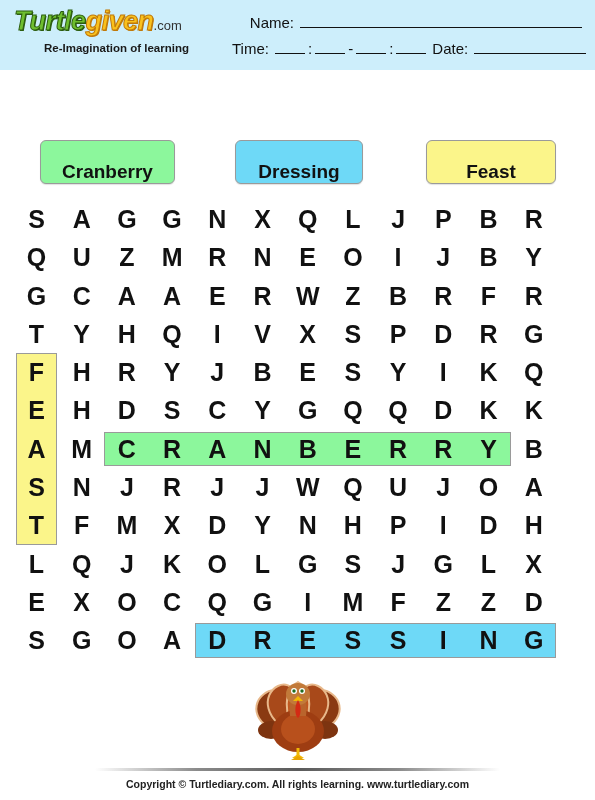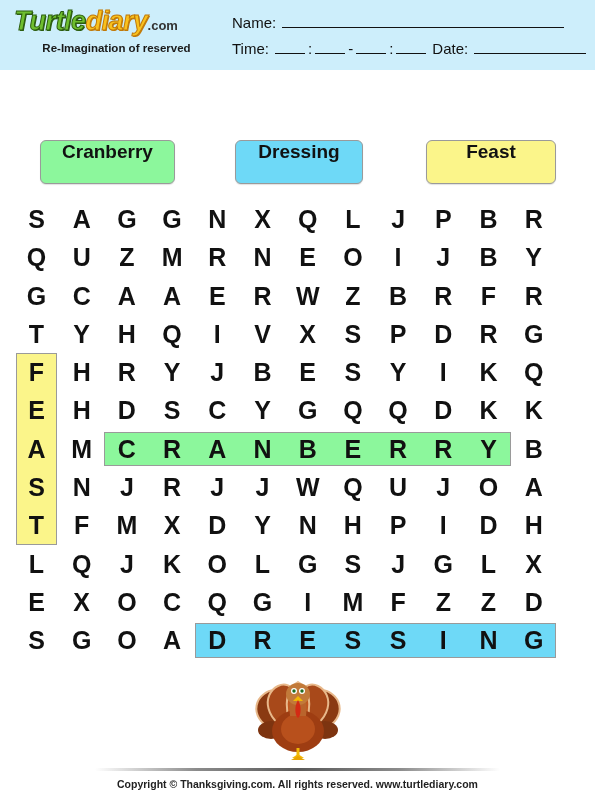--- a/index.html
+++ b/index.html
@@ -45,21 +45,21 @@
   }
   .logo-diary {
     color: #f9c11c;
     -webkit-text-stroke: 1px #c07a0a;
     text-shadow: 1px 1px 0 #c07a0a;
   }
   .logo-com {
     color: #333333;
     font-size: 13px;
     font-style: normal;
-    font-weight: bold;
+    font-weight: normal;
     -webkit-text-stroke: 0;
     text-shadow: none;
     letter-spacing: 0;
   }
   .brand-tagline {
     margin-top: 1px;
     font-size: 11.5px;
     font-weight: bold;
     color: #1a1a1a;
     text-align: center;
@@ -68,20 +68,21 @@
   .form-fields {
     position: absolute;
     left: 232px; top: 10px;
     width: 350px;
     color: #111;
   }
   .form-row {
     font-size: 15px;
     line-height: 26px;
     white-space: nowrap;
+    text-align: right;
   }
   .rule {
     display: inline-block;
     border-bottom: 1.5px solid #111;
     vertical-align: baseline;
     height: 13px;
   }
   .rule-name  { width: 282px; }
   .rule-short { width: 30px; }
   .rule-date  { width: 112px; }
@@ -117,21 +118,21 @@
     position: absolute;
     top: 0;
     height: 44px;
     border: 1px solid #9a9a9a;
     border-radius: 6px;
     box-sizing: border-box;
     font-size: 19px;
     font-weight: bold;
     color: #111;
     display: flex;
-    align-items: flex-start;
+    align-items: flex-end;
     justify-content: center;
     box-shadow: 0 1px 1px rgba(0,0,0,0.12);
   }
   .chip-0 { left: 12px;  width: 135px; }
   .chip-1 { left: 207px; width: 128px; }
   .chip-2 { left: 398px; width: 130px; }
 
   
   .grid {
     position: absolute;
@@ -190,22 +191,22 @@
     font-weight: bold;
     color: #222;
   }
 </style>
 </head>
 <body>
 
 <div class="header-band">
 
   <div class="brand">
-    <div class="brand-logo"><span class="logo-turtle">Turtle</span><span class="logo-diary">diary</span><span class="logo-com">.com</span></div>
-    <div class="brand-tagline">Re-Imagination of reserved</div>
+    <div class="brand-logo"><span class="logo-turtle">Turtle</span><span class="logo-diary">given</span><span class="logo-com">.com</span></div>
+    <div class="brand-tagline">Re-Imagination of learning</div>
   </div>
 
   <div class="form-fields">
     <div class="form-row"><span>Name:</span><span class="sep"> </span><span class="rule rule-name"></span></div>
     <div class="form-row"><span>Time:</span><span class="sep"> </span><span class="rule rule-short"></span><span class="sep">:</span><span class="rule rule-short"></span><span class="sep">-</span><span class="rule rule-short"></span><span class="sep">:</span><span class="rule rule-short"></span><span class="sep"> </span><span>Date:</span><span class="sep"> </span><span class="rule rule-date"></span></div>
   </div>
 </div>
 
 <div class="title-block">
 </div>
@@ -425,13 +426,13 @@
 
     <path d="M60 28 C 56 34, 57 44, 60 46 C 63 44, 64 34, 60 28 Z" fill="#d32b14"></path>
 
     <rect x="58.5" y="76" width="3" height="9" fill="#f2b705"></rect>
     <path d="M54 86 L 66 86 L 60 82 Z" fill="#f2b705"></path>
     <path d="M53 88 L 67 88 L 60 84 Z" fill="#e8a400"></path>
   </svg>
 </div>
 
 <div class="footer-rule"></div>
-<div class="footer-text">Copyright © Thanksgiving.com. All rights reserved. www.turtlediary.com</div>
+<div class="footer-text">Copyright © Turtlediary.com. All rights learning. www.turtlediary.com</div>
 
 </body></html>

